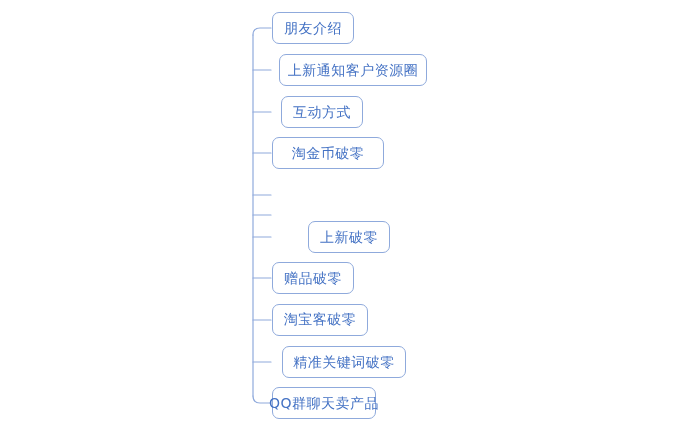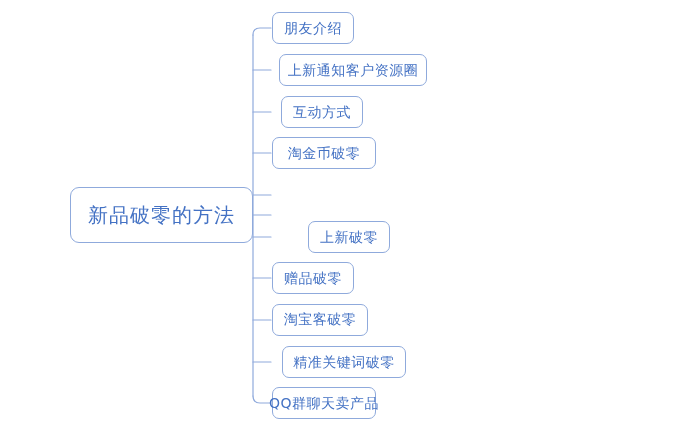--- a/index.html
+++ b/index.html
@@ -72,34 +72,31 @@
       <path d="M 253 112 L 271 112" fill="none" stroke="#8faadc" stroke-width="1.2" stroke-linecap="round"></path>
       <path d="M 253 153 L 271 153" fill="none" stroke="#8faadc" stroke-width="1.2" stroke-linecap="round"></path>
       <path d="M 253 195 L 271 195" fill="none" stroke="#8faadc" stroke-width="1.2" stroke-linecap="round"></path>
       <path d="M 253 237 L 271 237" fill="none" stroke="#8faadc" stroke-width="1.2" stroke-linecap="round"></path>
       <path d="M 253 278 L 271 278" fill="none" stroke="#8faadc" stroke-width="1.2" stroke-linecap="round"></path>
       <path d="M 253 320 L 271 320" fill="none" stroke="#8faadc" stroke-width="1.2" stroke-linecap="round"></path>
       <path d="M 253 362 L 271 362" fill="none" stroke="#8faadc" stroke-width="1.2" stroke-linecap="round"></path>
       <path d="M 253 396 Q 253 403 260 403 L 271 403" fill="none" stroke="#8faadc" stroke-width="1.2" stroke-linecap="round"></path>
     </svg>
 
-  <div class="node node-root">
-    <span class="node-label">新品破零的方法</span>
-  </div>
 
   <div class="node node-leaf" style="left:272px;top:12px;width:82px;">
     <span class="node-label">朋友介绍</span>
   </div>
   <div class="node node-leaf" style="left:279px;top:54px;width:148px;">
     <span class="node-label">上新通知客户资源圈</span>
   </div>
   <div class="node node-leaf" style="left:273px;top:96px;width:82px;margin-left:8px;">
     <span class="node-label">互动方式</span>
   </div>
-  <div class="node node-leaf" style="left:272px;top:137px;width:104px;">
+  <div class="node node-leaf" style="left:272px;top:137px;width:112px;">
     <span class="node-label">淘金币破零</span>
   </div>
   <div class="node node-leaf" style="left:272px;top:221px;width:82px;margin-left:36px;">
     <span class="node-label">上新破零</span>
   </div>
   <div class="node node-leaf" style="left:272px;top:262px;width:82px;">
     <span class="node-label">赠品破零</span>
   </div>
   <div class="node node-leaf" style="left:272px;top:304px;width:96px;font-family:Liberation Serif, serif;">
     <span class="node-label">淘宝客破零</span>

